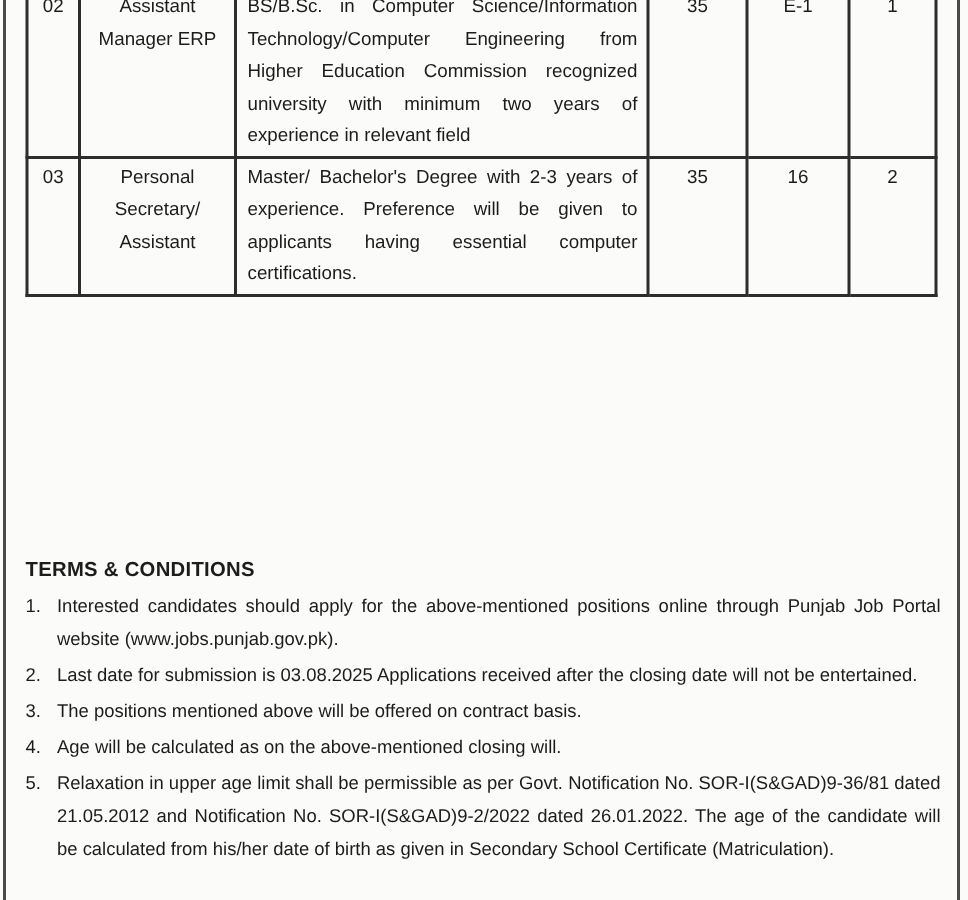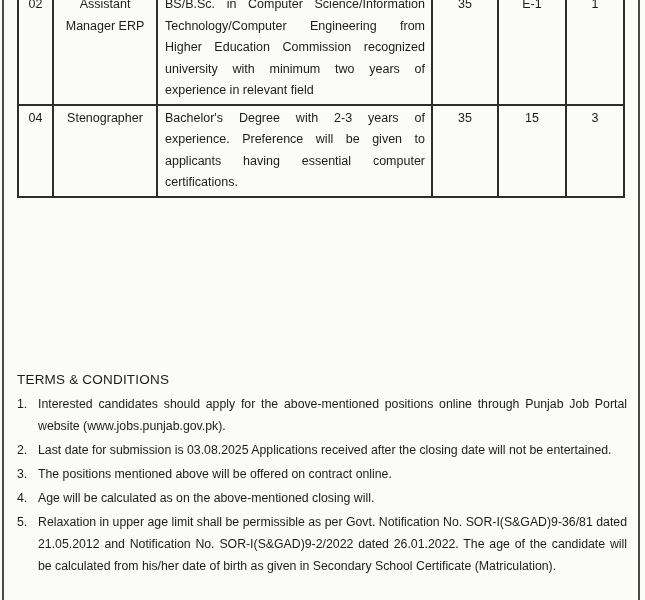--- a/index.html
+++ b/index.html
@@ -66,21 +66,21 @@
   }
 
   
   .terms {
     position: absolute;
     left: 17px;
     top: 371px;
     width: 610px;
   }
   .terms-heading {
-    font-weight: normal;
+    font-weight: bold;
     font-size: 13.5px;
     line-height: 17px;
     letter-spacing: 0.2px;
   }
   .terms-list {
     margin-top: 5px;
   }
   .term-item {
     display: flex;
     margin-bottom: 2px;
@@ -113,45 +113,47 @@
   <tbody>
     <tr class="row-0">
       <td class="c-sr">02</td>
       <td class="c-pos">Assistant
 Manager ERP</td>
       <td class="c-qual">BS/B.Sc. in Computer Science/Information Technology/Computer Engineering from Higher Education Commission recognized university with minimum two years of experience in relevant field</td>
       <td class="c-age">35</td>
       <td class="c-bps">E-1</td>
       <td class="c-posts">1</td>
     </tr>
-    <tr class="row-2">
-      <td class="c-sr">04</td>
-      <td class="c-pos">Stenographer</td>
-      <td class="c-qual">Bachelor's Degree with 2-3 years of experience. Preference will be given to applicants having essential computer certifications.</td>
+    <tr class="row-1">
+      <td class="c-sr">03</td>
+      <td class="c-pos">Personal
+Secretary/
+Assistant</td>
+      <td class="c-qual">Master/ Bachelor's Degree with 2-3 years of experience. Preference will be given to applicants having essential computer certifications.</td>
       <td class="c-age">35</td>
-      <td class="c-bps">15</td>
-      <td class="c-posts">3</td>
+      <td class="c-bps">16</td>
+      <td class="c-posts">2</td>
     </tr>
   </tbody>
 </table>
 
 <div class="terms">
   <div class="terms-heading">TERMS &amp; CONDITIONS</div>
   <div class="terms-list">
     <div class="term-item">
       <span class="term-num">1.</span>
       <div class="term-text">Interested candidates should apply for the above-mentioned positions online through Punjab Job Portal website (www.jobs.punjab.gov.pk).</div>
     </div>
     <div class="term-item">
       <span class="term-num">2.</span>
       <div class="term-text">Last date for submission is 03.08.2025 Applications received after the closing date will not be entertained.</div>
     </div>
     <div class="term-item">
       <span class="term-num">3.</span>
-      <div class="term-text">The positions mentioned above will be offered on contract online.</div>
+      <div class="term-text">The positions mentioned above will be offered on contract basis.</div>
     </div>
     <div class="term-item">
       <span class="term-num">4.</span>
       <div class="term-text">Age will be calculated as on the above-mentioned closing will.</div>
     </div>
     <div class="term-item">
       <span class="term-num">5.</span>
       <div class="term-text">Relaxation in upper age limit shall be permissible as per Govt. Notification No. SOR-I(S&amp;GAD)9-36/81 dated 21.05.2012 and Notification No. SOR-I(S&amp;GAD)9-2/2022 dated 26.01.2022. The age of the candidate will be calculated from his/her date of birth as given in Secondary School Certificate (Matriculation).</div>
     </div>
   </div>

